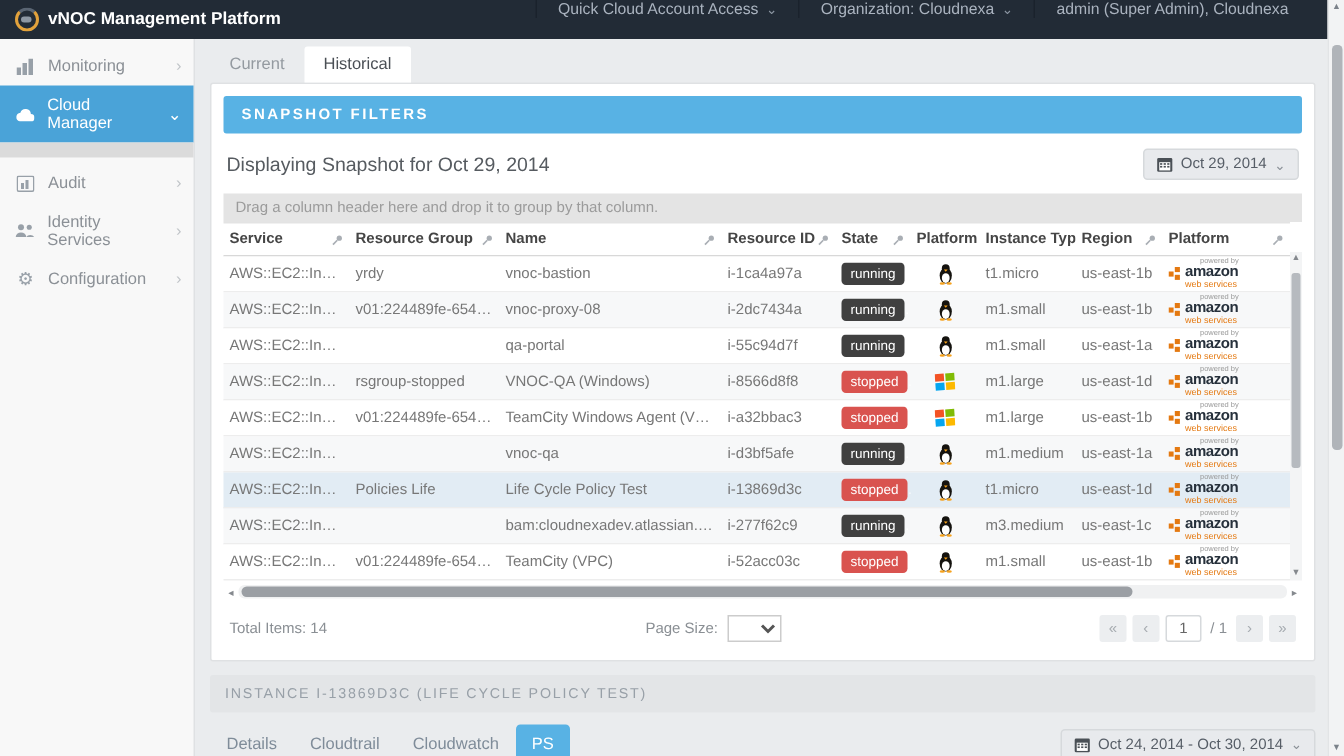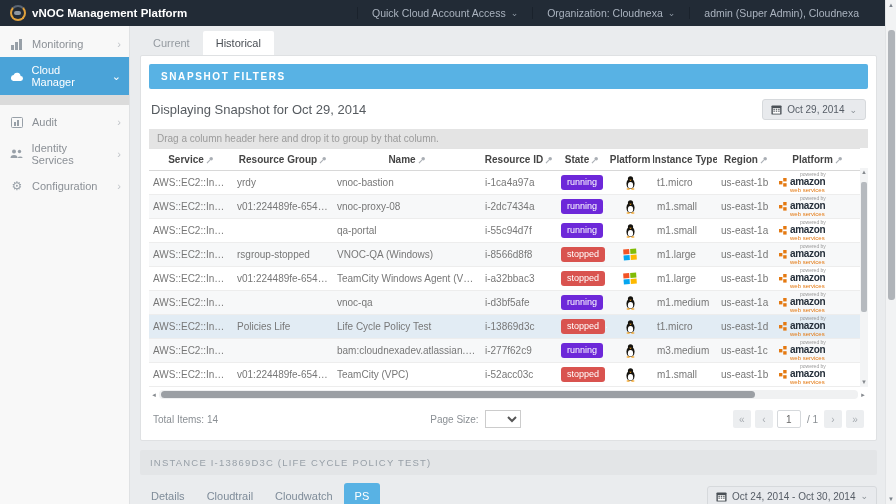--- a/index.html
+++ b/index.html
@@ -5,21 +5,21 @@
   * { margin:0; padding:0; box-sizing:border-box; }
   html,body { width:896px; height:504px; overflow:hidden; }
   body { font-family:"Liberation Sans", sans-serif; background:#eaecee; position:relative; font-size:11px; }
 
   
   .topbar { height:26px; background:#222b36; display:flex; align-items:center; padding:0 23px 0 10px;gap:28px; }
   .logo-wrap { display:flex; align-items:center; gap:6px; }
   .logo-circle { width:16px; height:16px; border-radius:50%; border:2px solid #e2a23c; border-top-color:#5a6573; position:relative; }
   .logo-circle::after { content:""; position:absolute; left:2px; top:4px; width:7px; height:4px; border-radius:3px; background:#8d97a3; }
   .app-title { color:#fff; font-weight:bold; font-size:11.5px; }
-  .topbar-right { margin-left:auto; display:flex; align-items:center; height:100%; }
+  .topbar-right { margin-left:auto; display:flex; align-items:flex-start; height:100%; }
   .topmenu-item { display:flex; align-items:center; gap:5px; color:#aab3bf; font-size:10.5px; padding:0 14px; border-left:1px solid #1a222c; cursor:pointer; }
   .topmenu-item .chev { font-size:9px; color:#8d97a3; }
 
   
   .page-scrollbar { position:absolute; top:0; right:0; width:11px; height:504px; background:#f2f3f4; border-left:1px solid #e2e4e6; z-index:50; }
   .page-scrollbar .arr { display:block; width:100%; text-align:center; font-size:6px; color:#7b828a; line-height:10px; }
   .page-scrollbar .arr.bottom { position:absolute; bottom:0; }
   .page-thumb { position:absolute; top:30px; left:2px; width:7px; height:270px; background:#b0b4b9; border-radius:3px; }
 
   
@@ -49,29 +49,29 @@
   .heading-row { display:flex; align-items:center; justify-content:space-between; margin:10px 2px 9px 2px; }
   .heading-text { font-size:13px; color:#565b60; }
   .date-btn { display:flex; align-items:center; gap:5px; background:#e8eaed; border:1px solid #d6d9dc; border-radius:3px; padding:4px 8px; font-size:10px; color:#565d66; cursor:pointer; }
   .date-btn .chev { font-size:9px; color:#8a9097; }
   .groupby-bar { background:#e4e4e4; color:#9b9b9b; font-size:10px; padding:4px 8px; margin-bottom:0; }
 
   
   .table-wrap { position:relative; padding-right:8px; }
   .grid-row { display:grid; grid-template-columns:84px 100px 148px 76px 50px 46px 64px 58px 85px; align-items:center; }
   .thead { border-top:1px solid #e3e3e3; border-bottom:1px solid #d8d8d8; }
-  .th { font-size:10px; font-weight:bold; color:#454545; padding:5px 4px; display:flex; align-items:center; justify-content:center; cursor:pointer; overflow:hidden; white-space:nowrap; }
+  .th { font-size:10px; font-weight:bold; color:#454545; padding:5px 4px; display:flex; align-items:center; justify-content:space-between; cursor:pointer; overflow:hidden; white-space:nowrap; }
   .th .pin { flex:none; margin-left:2px; }
   .tr { border-bottom:1px solid #ededed; height:24px; cursor:pointer; background:#fff; }
   .tr.alt { background:#f7f8f9; }
   .tr.selected { background:#e2ecf4; }
   .td { font-size:10px; color:#777; padding:0 4px; overflow:hidden; white-space:nowrap; text-overflow:ellipsis; }
   .td.center { text-align:center; overflow:visible; }
   .badge { display:inline-block; padding:2px 6px 3px; border-radius:3px; color:#fff; font-size:9px; }
-  .badge.running { background:#6d28d9; }
+  .badge.running { background:#404040; }
   .badge.stopped { background:#d9534f; }
 
   .aws-logo { display:flex; align-items:center; gap:2px; line-height:1; }
   .aws-pb { display:block; font-size:5px; color:#999; padding-left:10px; }
   .aws-amz { display:block; font-size:10px; font-weight:bold; color:#26303b; letter-spacing:-0.3px; }
   .aws-ws { display:block; font-size:6px; color:#e47911; }
 
   
   .tv-scroll { position:absolute; right:0; top:20px; bottom:0; width:8px; background:#f3f4f5; }
   .tv-scroll .arr { display:block; text-align:center; font-size:6px; color:#85898e; line-height:9px; }

